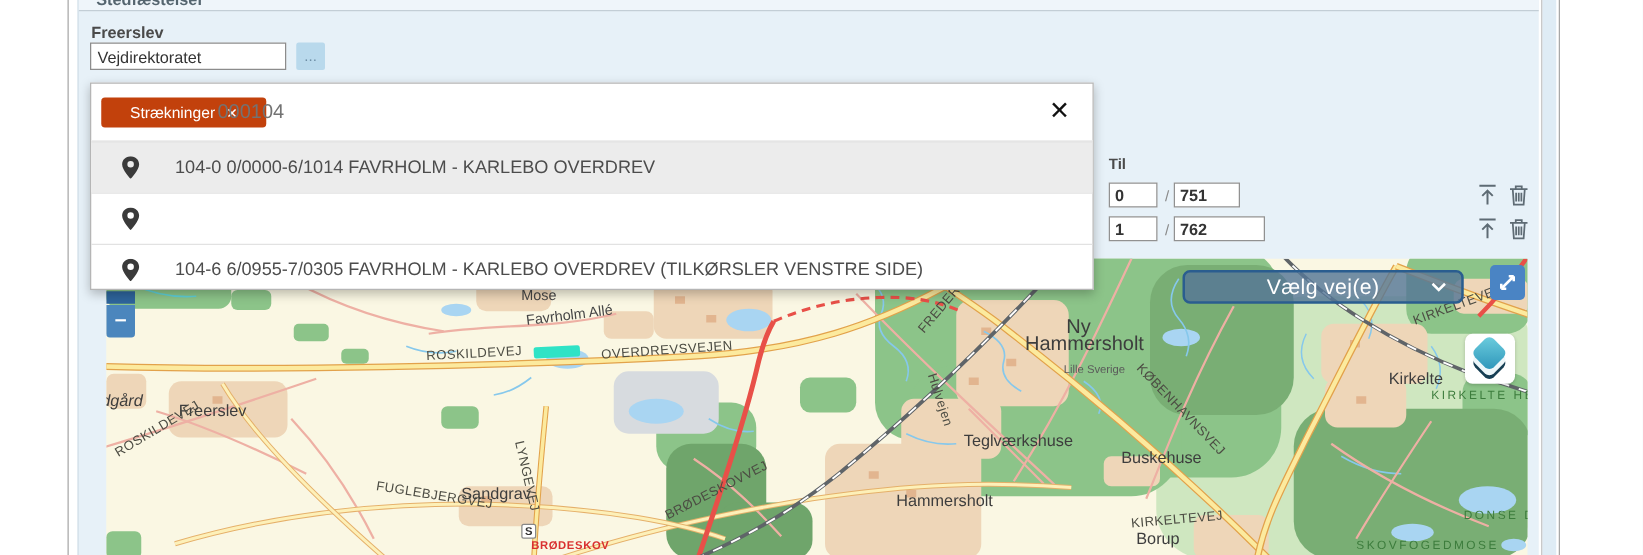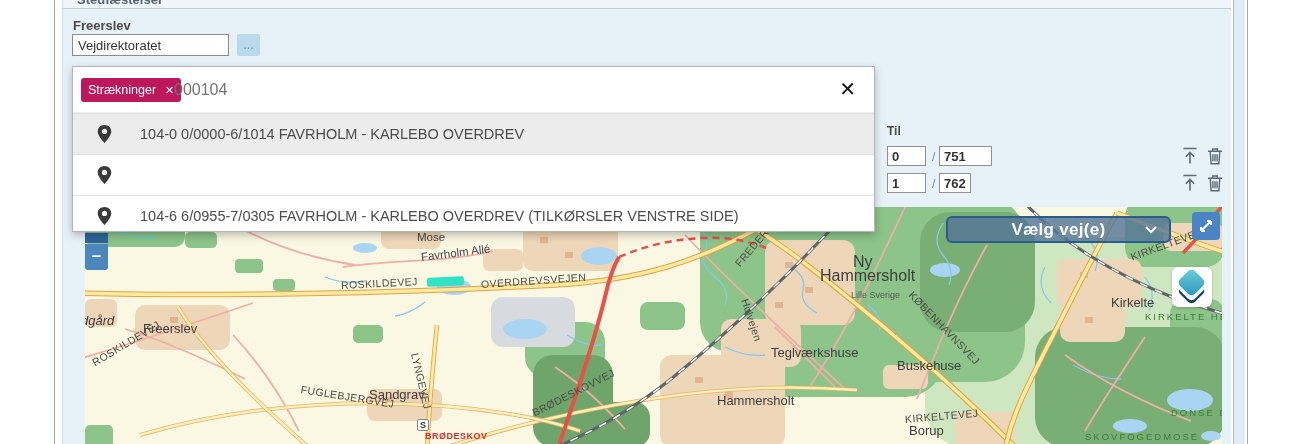--- a/index.html
+++ b/index.html
@@ -18,22 +18,22 @@
   .field-label{position:absolute;font-size:13px;font-weight:bold;color:#4a4a4a;}
   .text-input{position:absolute;border:1px solid #8c8c8c;background:#fff;font-family:inherit;
               font-size:13px;color:#333;padding:0 5px;box-sizing:border-box;}
   .browse-btn{position:absolute;width:23px;height:22px;background:#b9d9ec;color:#6d8ea5;
               border:none;border-radius:2px;font-size:12px;line-height:10px;cursor:pointer;}
 
   
   .dropdown{position:absolute;left:9px;top:66px;width:803px;height:166px;background:#fff;
             border:1px solid #b5b5b5;box-shadow:0 3px 8px rgba(0,0,0,.25);box-sizing:border-box;z-index:30;}
   .search-row{position:relative;height:45px;border-bottom:1px solid #eee;}
-  .tag-pill{position:absolute;left:8px;top:11px;background:#be185d;color:#fff;border-radius:3px;
-            height:24px;display:flex;align-items:center;padding:0 7px;font-size:12.5px;cursor:pointer;}
+  .tag-pill{position:absolute;left:8px;top:11px;background:#c2410c;color:#fff;border-radius:3px;
+            height:24px;display:flex;align-items:center;padding:0 23px;font-size:12.5px;cursor:pointer;}
   .tag-x{margin-left:9px;font-size:11px;}
   .query-text{position:absolute;left:101px;top:11px;font-size:16px;color:#737373;line-height:24px;}
   .clear-x{position:absolute;right:18px;top:8px;font-size:20px;color:#111;cursor:pointer;line-height:28px;}
   .result-row{position:relative;height:40px;border-top:1px solid #e2e2e2;display:flex;align-items:center;cursor:pointer;}
   .result-row.selected{background:#ececec;}
   .pin{margin-left:24px;width:15px;flex:0 0 15px;}
   .result-text{margin-left:28px;font-size:14.5px;color:#4c4c4c;white-space:nowrap;}
 
   
   .num-input{position:absolute;border:1px solid #919191;background:#fff;font-family:inherit;
@@ -58,21 +58,21 @@
            border-radius:2px;padding:0 2px;letter-spacing:0;}
   .hl-teal{position:absolute;background:#2fe3c6;border-radius:2px;z-index:4;}
 
   
   .zoomctl{position:absolute;left:0px;top:26px;width:23px;z-index:10;}
   .zoom-plus-cut{height:10px;background:#2e649b;border-radius:0;}
   .zoom-minus{margin-top:1px;height:26px;background:#4b86bd;border-radius:0 0 3px 3px;color:#fff;
               font-size:17px;font-weight:bold;text-align:center;line-height:24px;cursor:pointer;}
   .select-road{position:absolute;left:861px;top:9px;width:225px;height:27px;z-index:10;
                background:rgba(86,118,150,.82);border:2px solid #2a5d8f;border-radius:6px;box-sizing:border-box;
-               color:#fff;font-weight:bold;font-size:17px;text-align:center;line-height:23px;cursor:pointer;letter-spacing:.3px;}
+               color:#fff;font-weight:normal;font-size:17px;text-align:center;line-height:23px;cursor:pointer;letter-spacing:.3px;}
   .select-road .chev{position:absolute;right:12px;top:8px;}
   .expand-btn{position:absolute;left:1107px;top:5px;width:28px;height:28px;background:#4a84c4;
               border-radius:4px;z-index:10;cursor:pointer;display:flex;align-items:center;justify-content:center;}
   .layers-btn{position:absolute;left:1087px;top:60px;width:40px;height:40px;background:#fff;border-radius:6px;
               z-index:10;cursor:pointer;box-shadow:0 1px 3px rgba(0,0,0,.2);}
   .layers-btn span{position:absolute;width:21px;height:21px;border-radius:5px;left:9px;transform:rotate(45deg);}
   .lay-b{top:13px;background:#173f54;}
   .lay-m{top:10px;background:#eef7fa;}
   .lay-t{top:5px;background:linear-gradient(135deg,#6fd0e0,#2b93b8);}
 </style>
@@ -119,21 +119,21 @@
         <span class="result-text">104-6 6/0955-7/0305 FAVRHOLM - KARLEBO OVERDREV (TILKØRSLER VENSTRE SIDE)</span>
       </div>
     </div>
 
     <span class="field-label" style="left:824px;top:124px;font-size:12px;">Til</span>
     <input class="num-input" style="left: 824px; top: 146px; width: 39px; height: 20px;" readonly="" value="0">
     <span class="slash" style="left:869px;top:150px;">/</span>
     <input class="num-input" style="left: 876px; top: 146px; width: 53px; height: 20px;" readonly="" value="751">
     <input class="num-input" style="left: 824px; top: 173px; width: 39px; height: 20px;" readonly="" value="1">
     <span class="slash" style="left:869px;top:177px;">/</span>
-    <input class="num-input" style="left: 876px; top: 173px; width: 32px; height: 20px;" readonly="" value="762">
+    <input class="num-input" style="left: 876px; top: 173px; width: 73px; height: 20px;" readonly="" value="762">
 
     <svg class="row-icon" style="left:1118px;top:147px;" viewBox="0 0 16 18">
         <path d="M1.5 1.5h13M8 16.5V5.5M3.8 9.7 8 5.5l4.2 4.2" fill="none" stroke="#5e6b74" stroke-width="1.6"></path>
       </svg>
     <svg class="row-icon" style="left:1143px;top:147px;" viewBox="0 0 16 18">
         <path d="M1 4.2h14M5.6 4V2h4.8v2M3.2 4.5l.9 12.2h7.8l.9-12.2M5.9 7.2v7M8 7.2v7M10.1 7.2v7" fill="none" stroke="#5e6b74" stroke-width="1.4"></path>
       </svg>
     <svg class="row-icon" style="left:1118px;top:174px;" viewBox="0 0 16 18">
         <path d="M1.5 1.5h13M8 16.5V5.5M3.8 9.7 8 5.5l4.2 4.2" fill="none" stroke="#5e6b74" stroke-width="1.6"></path>
       </svg>

